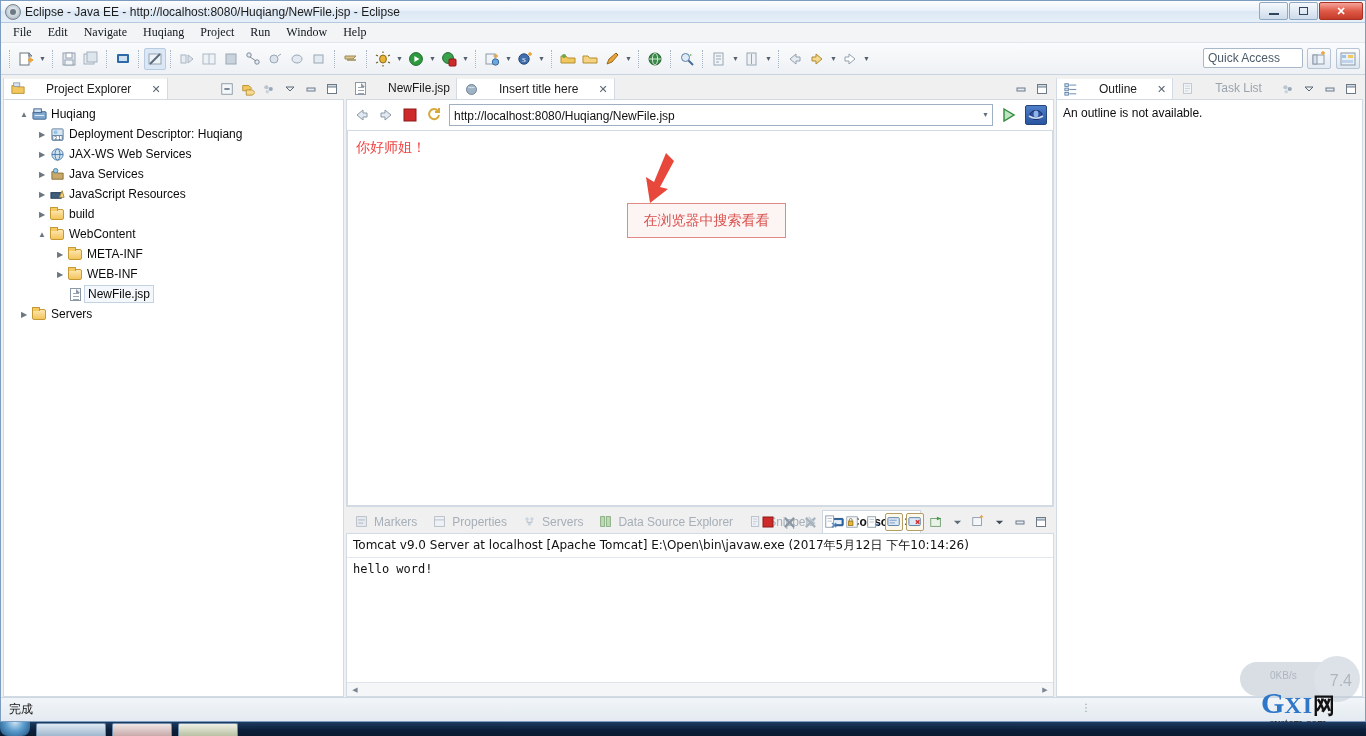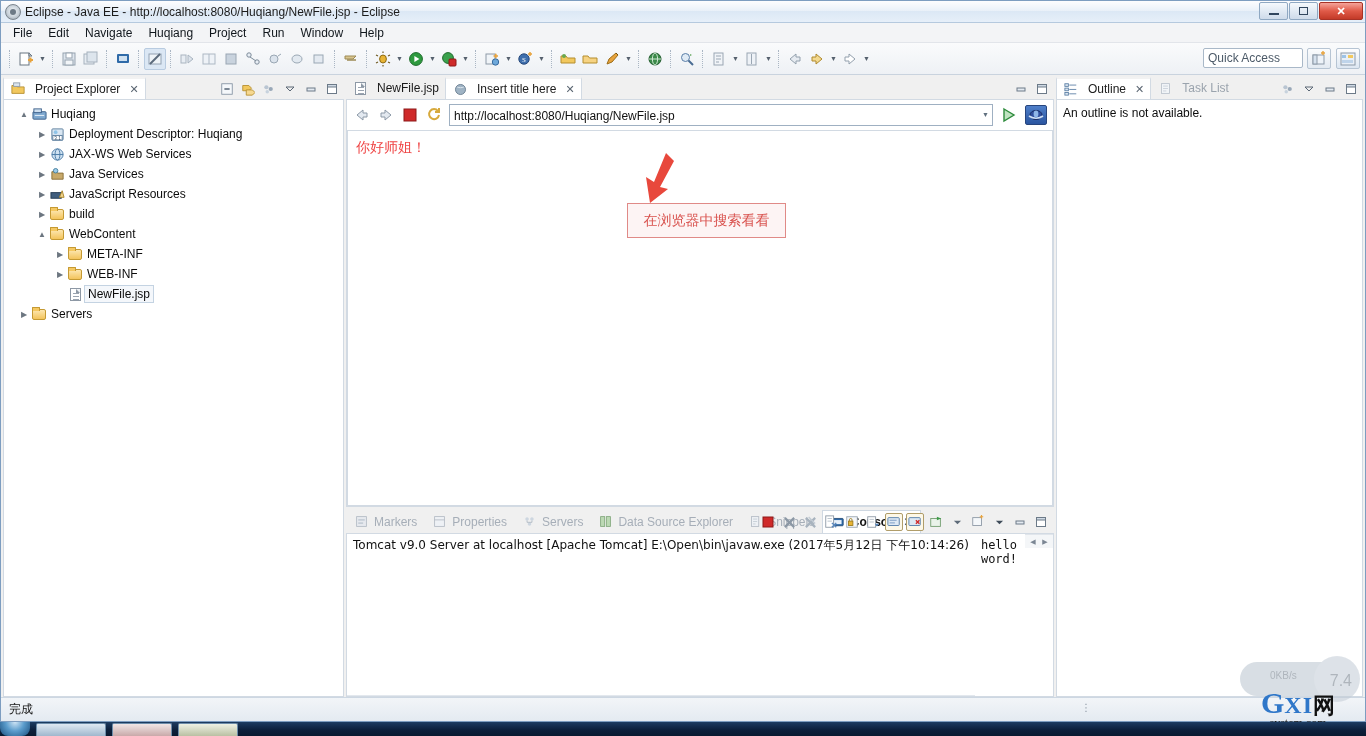--- a/index.html
+++ b/index.html
@@ -71,20 +71,21 @@
   .wbtn .sqr { width:9px; height:8px; border:1px solid #31465e; }
 
   
   .menubar {
     height:20px; min-height:20px; display:flex; align-items:center;
     background:#f3f4f6; padding-left:4px; border-bottom:1px solid #e2e5ea;
   }
   .menu-item {
     padding:2px 8px; font-size:12px; color:#10161c; cursor:default;
     white-space:nowrap;
+    font-family:Liberation Serif, serif;
   }
 
   
   .toolbar {
     height:32px; min-height:32px; display:flex; align-items:center;
     background:linear-gradient(180deg,#fafbfc,#eef1f5);
     border-bottom:1px solid #c9d3de; padding-left:4px; position:relative;
   }
   .tsep {
     width:2px; height:18px; margin:0 4px;
@@ -116,21 +117,21 @@
   
   .workarea { flex:1; display:flex; background:#f0f0f0; padding:0; min-height:0; }
 
   
   .view { display:flex; flex-direction:column; min-height:0; min-width:0; }
   .view-tabs {
     height:24px; min-height:24px; display:flex; align-items:flex-end;
     background:#f0f0f0; position:relative;
   }
   .vtab {
-    height:22px; display:flex; align-items:center; gap:9px;
+    height:22px; display:flex; align-items:center; gap:20px;
     padding:0 6px; font-size:12px; color:#202020; white-space:nowrap;
   }
   .vtab.active {
     background:#fff; border:1px solid #d2dae3; border-bottom:none;
     border-top:2px solid #f2f2f2;
   }
   .vtab.inactive { color:#9aa3ad; }
   .vtab .close-x { font-size:11px; color:#5b6672; }
   .vtab-icons { position:absolute; right:4px; bottom:2px; display:flex; align-items:center; gap:5px; }
   .vicon { width:16px; height:16px; display:flex; align-items:center; justify-content:center; }
@@ -220,21 +221,21 @@
     padding:0 7px; font-size:12px; white-space:nowrap; color:#a6aeb8;
   }
   .ctab.active {
     color:#141414; font-weight:bold;
     background:#fff; border:1px solid #cfd8e2; border-bottom:none;
   }
   .ctab.active .close-x { font-weight:normal; color:#4c5662; }
   .ctools { position:absolute; right:4px; bottom:2px; display:flex; align-items:center; gap:3px; }
   .ctool { width:18px; height:18px; display:flex; align-items:center; justify-content:center; border-radius:2px; }
   .ctool.framed { border:1px solid #b09d6a; background:#fdf8e8; }
-  .console-body { flex:1; background:#fff; border:1px solid #d2dae3; display:flex; flex-direction:row; min-height:0; }
+  .console-body { flex:1; background:#fff; border:1px solid #d2dae3; display:flex; flex-direction:column; min-height:0; }
   .console-head {
     font-size:12px; color:#111; padding:3px 6px; border-bottom:1px solid #e3e8ee;
     white-space:nowrap; font-family:"DejaVu Sans", sans-serif;
   }
   .console-out {
     flex:1; padding:4px 6px; font-size:12px; color:#111;
     font-family:"DejaVu Sans Mono", monospace; min-height:0;
   }
   .hscroll {
     height:14px; min-height:14px; background:#f4f6f8; border-top:1px solid #e0e5eb;

